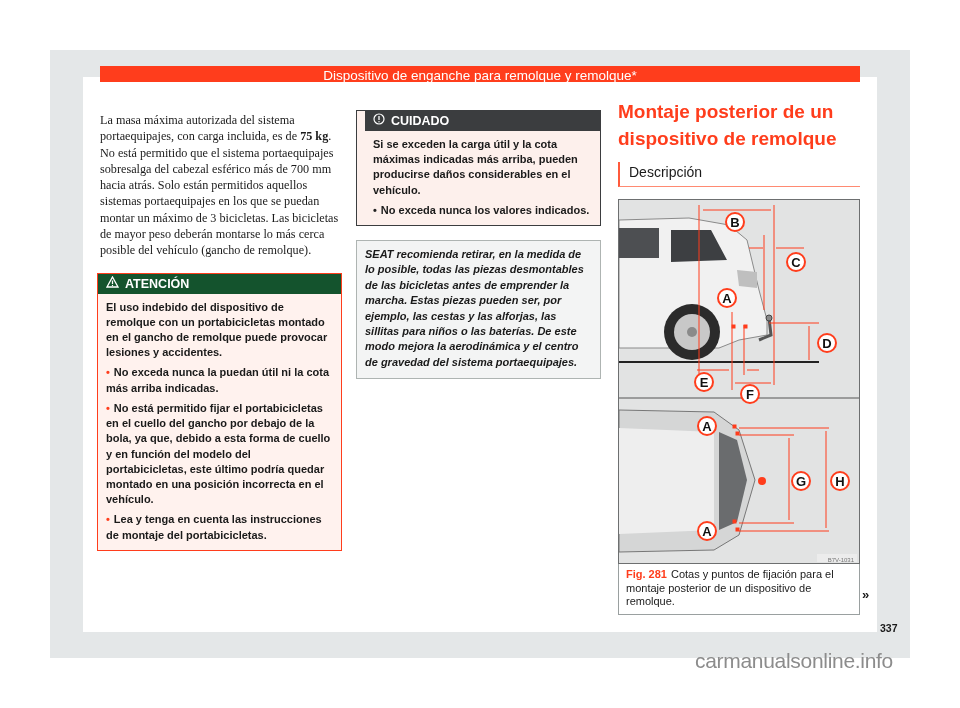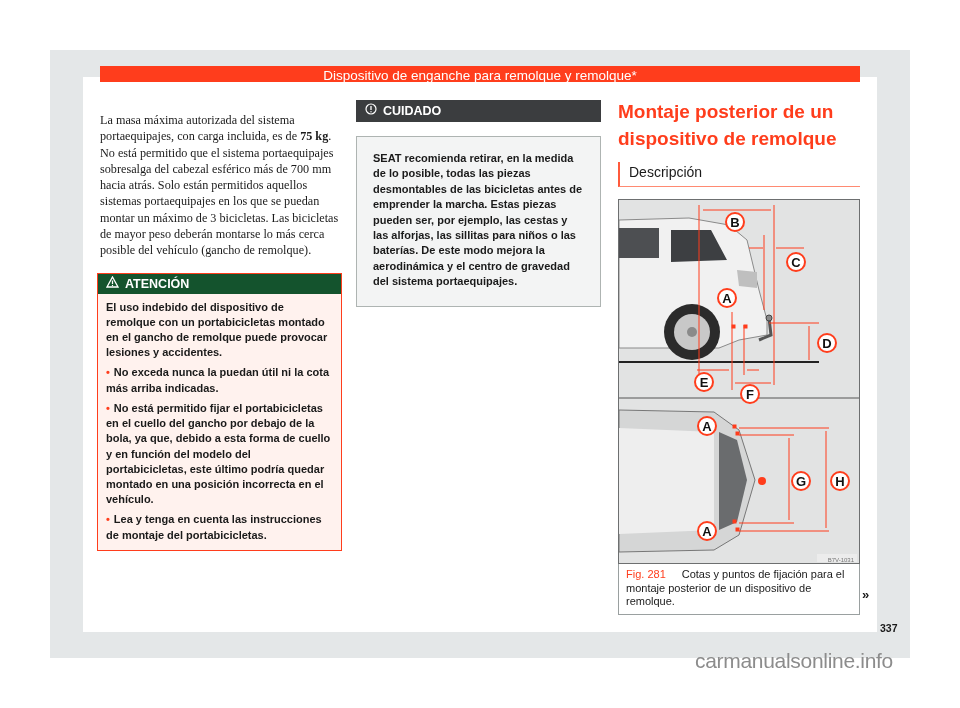--- a/index.html
+++ b/index.html
@@ -26,21 +26,21 @@
   .box-dark .box-head { background:#3b3d3f; }
   .box-dark .bullet { color:#222; }
   .box-grey { margin-top:14px; border:1px solid #aeb4b2; background:#f3f4f4; }
   .box-grey .box-head { background:#aeb4b2; }
 
   .big-title { color:#ff3d1c; font-weight:bold; font-size:19px; line-height:27px; margin-top:0px; }
   .sub-title { margin-top:10px; border-left:2px solid #ff5a3c; border-bottom:1.5px solid #ff8a72; padding:2px 0 6px 9px; font-weight:normal; font-size:14px; }
 
   .figure { margin-top:12px; border:1px solid #6d6f70; width:240px; height:363px; background:#dedfdf; position:relative; overflow:hidden; }
   .figure-caption { border:1px solid #9aa0a0; border-top:none; width:226px; padding:4px 7px 5px 7px; font-size:11px; line-height:13.5px; }
-  .figure-caption .fig-num { color:#ff3d1c; font-weight:normal; margin-right:16px; }
+  .figure-caption .fig-num { color:#ff3d1c; font-weight:bold; margin-right:4px; }
   .continue-mark { position:absolute; left:862px; top:587px; font-weight:bold; font-size:13px; }
   .page-number { position:absolute; left:880px; top:622px; font-weight:bold; font-size:10.5px; }
   .watermark { position:absolute; left:695px; top:649px; font-size:21px; color:#8c8c8c; letter-spacing:-0.3px; }
 </style>
 </head>
 <body>
 
 <div class="frame"></div>
 <div class="page"></div>
 
@@ -63,36 +63,40 @@
     <div class="box-body">
       <p>El uso indebido del dispositivo de remolque con un portabicicletas montado en el gancho de remolque puede provocar lesiones y accidentes.</p>
       <p><span class="bullet">•</span><span>No exceda nunca la puedan útil ni la cota más arriba indicadas.</span></p>
       <p><span class="bullet">•</span><span>No está permitido fijar el portabicicletas en el cuello del gancho por debajo de la bola, ya que, debido a esta forma de cuello y en función del modelo del portabicicletas, este último podría quedar montado en una posición incorrecta en el vehículo.</span></p>
       <p style="margin-bottom:1px;"><span class="bullet">•</span><span>Lea y tenga en cuenta las instrucciones de montaje del portabicicletas.</span></p>
     </div>
   </div>
 </div>
 
 <div class="col col2">
-  <div class="box box-dark" style="margin-top:2px;">
+  <div class="box box-dark" style="margin-top:12px;padding-left:8px;">
     <div class="box-head">
       <span>
         <svg width="12" height="12" viewBox="0 0 12 12">
             <circle cx="6" cy="6" r="5" fill="none" stroke="#fff" stroke-width="1.2"></circle>
             <line x1="6" y1="3" x2="6" y2="7" stroke="#fff" stroke-width="1.3"></line>
             <circle cx="6" cy="8.7" r="0.7" fill="#fff"></circle>
           </svg>
       </span>
       <span>CUIDADO</span>
     </div>
+    <div class="box-body">
+      <p>Si se exceden la carga útil y la cota máximas indicadas más arriba, pueden producirse daños considerables en el vehículo.</p>
+      <p style="margin-bottom:1px;"><span class="bullet">•</span><span>No exceda nunca los valores indicados.</span></p>
+    </div>
   </div>
 
   <div class="box box-grey">
     <div class="box-body" style="font-size:11px; line-height:15.4px; padding-bottom:8px;">
-      <p style="margin:8px;">SEAT recomienda retirar, en la medida de lo posible, todas las piezas desmontables de las bicicletas antes de emprender la marcha. Estas piezas pueden ser, por ejemplo, las cestas y las alforjas, las sillitas para niños o las baterías. De este modo mejora la aerodinámica y el centro de gravedad del sistema portaequipajes.</p>
+      <p style="margin:0;font-style:italic;">SEAT recomienda retirar, en la medida de lo posible, todas las piezas desmontables de las bicicletas antes de emprender la marcha. Estas piezas pueden ser, por ejemplo, las cestas y las alforjas, las sillitas para niños o las baterías. De este modo mejora la aerodinámica y el centro de gravedad del sistema portaequipajes.</p>
     </div>
   </div>
 </div>
 
 <div class="col col3" style="top:98px;">
   <div class="big-title">Montaje posterior de un dispositivo de remolque</div>
   <div class="sub-title">Descripción</div>
 
   <div class="figure">
     <svg width="240" height="363" viewBox="0 0 240 363">

